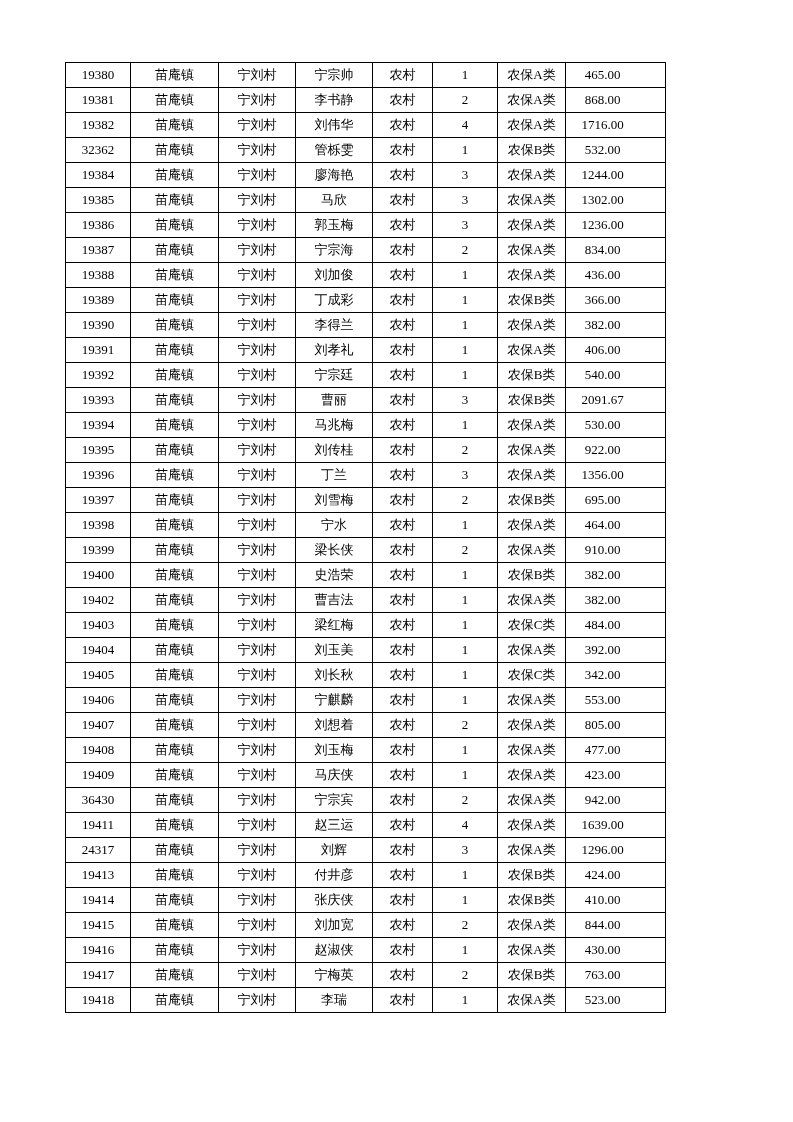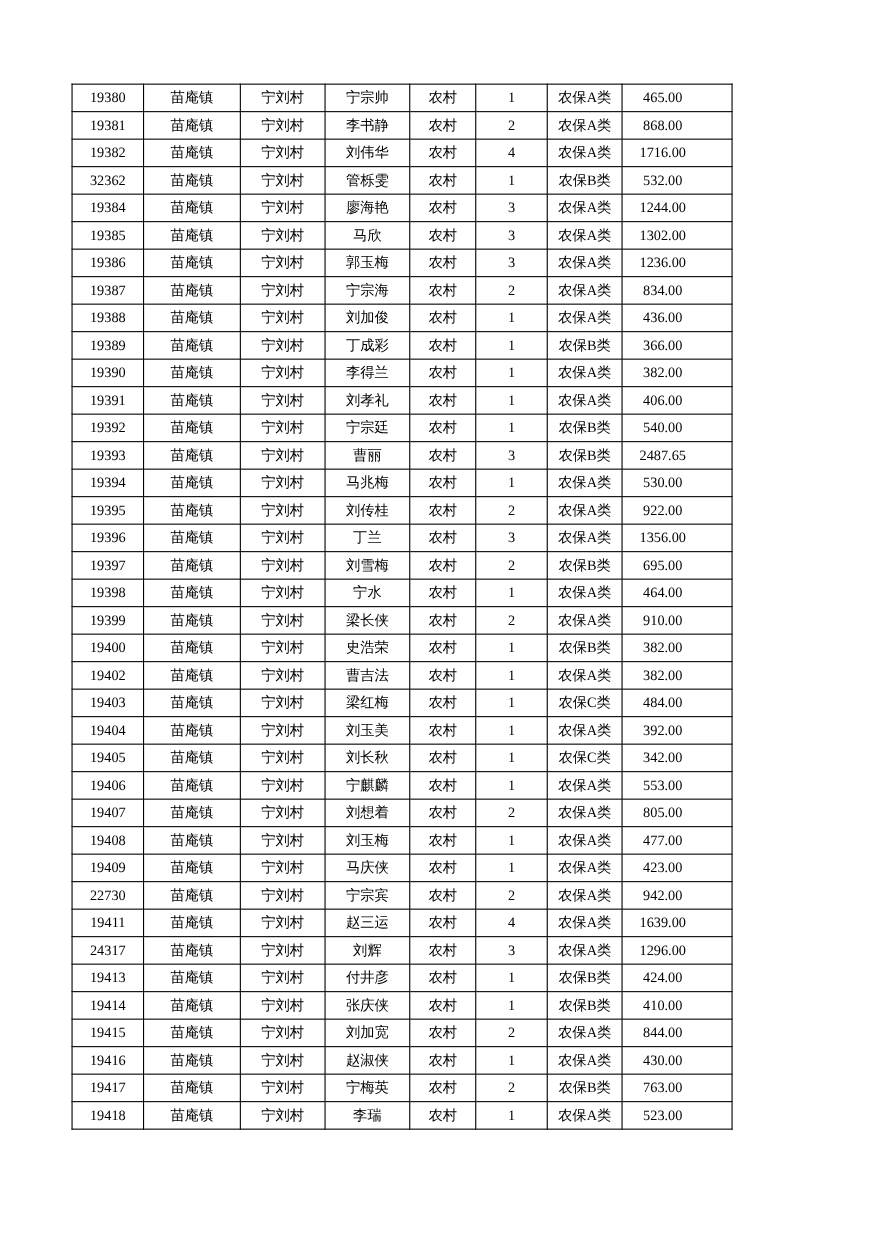--- a/index.html
+++ b/index.html
@@ -10,21 +10,21 @@
     width: 793px;
     height: 1122px;
     background: #ffffff;
     font-family: "Liberation Serif", "DejaVu Serif", serif;
     position: relative;
     overflow: hidden;
   }
   .sheet {
     position: absolute;
     left: 65px;
-    top: 76px;
+    top: 62px;
   }
   table.grid {
     border-collapse: collapse;
     table-layout: fixed;
   }
   table.grid td {
     border: 1px solid #000000;
     height: 24px;
     text-align: center;
     vertical-align: middle;
@@ -194,21 +194,21 @@
           <td class="cell-amount">540.00</td>
         </tr>
         <tr>
           <td class="cell-id">19393</td>
           <td class="cell-town">苗庵镇</td>
           <td class="cell-village">宁刘村</td>
           <td class="cell-name">曹丽</td>
           <td class="cell-residence">农村</td>
           <td class="cell-count">3</td>
           <td class="cell-category">农保B类</td>
-          <td class="cell-amount">2487.65</td>
+          <td class="cell-amount">2091.67</td>
         </tr>
         <tr>
           <td class="cell-id">19394</td>
           <td class="cell-town">苗庵镇</td>
           <td class="cell-village">宁刘村</td>
           <td class="cell-name">马兆梅</td>
           <td class="cell-residence">农村</td>
           <td class="cell-count">1</td>
           <td class="cell-category">农保A类</td>
           <td class="cell-amount">530.00</td>
@@ -347,21 +347,21 @@
           <td class="cell-id">19409</td>
           <td class="cell-town">苗庵镇</td>
           <td class="cell-village">宁刘村</td>
           <td class="cell-name">马庆侠</td>
           <td class="cell-residence">农村</td>
           <td class="cell-count">1</td>
           <td class="cell-category">农保A类</td>
           <td class="cell-amount">423.00</td>
         </tr>
         <tr>
-          <td class="cell-id">22730</td>
+          <td class="cell-id">36430</td>
           <td class="cell-town">苗庵镇</td>
           <td class="cell-village">宁刘村</td>
           <td class="cell-name">宁宗宾</td>
           <td class="cell-residence">农村</td>
           <td class="cell-count">2</td>
           <td class="cell-category">农保A类</td>
           <td class="cell-amount">942.00</td>
         </tr>
         <tr>
           <td class="cell-id">19411</td>

